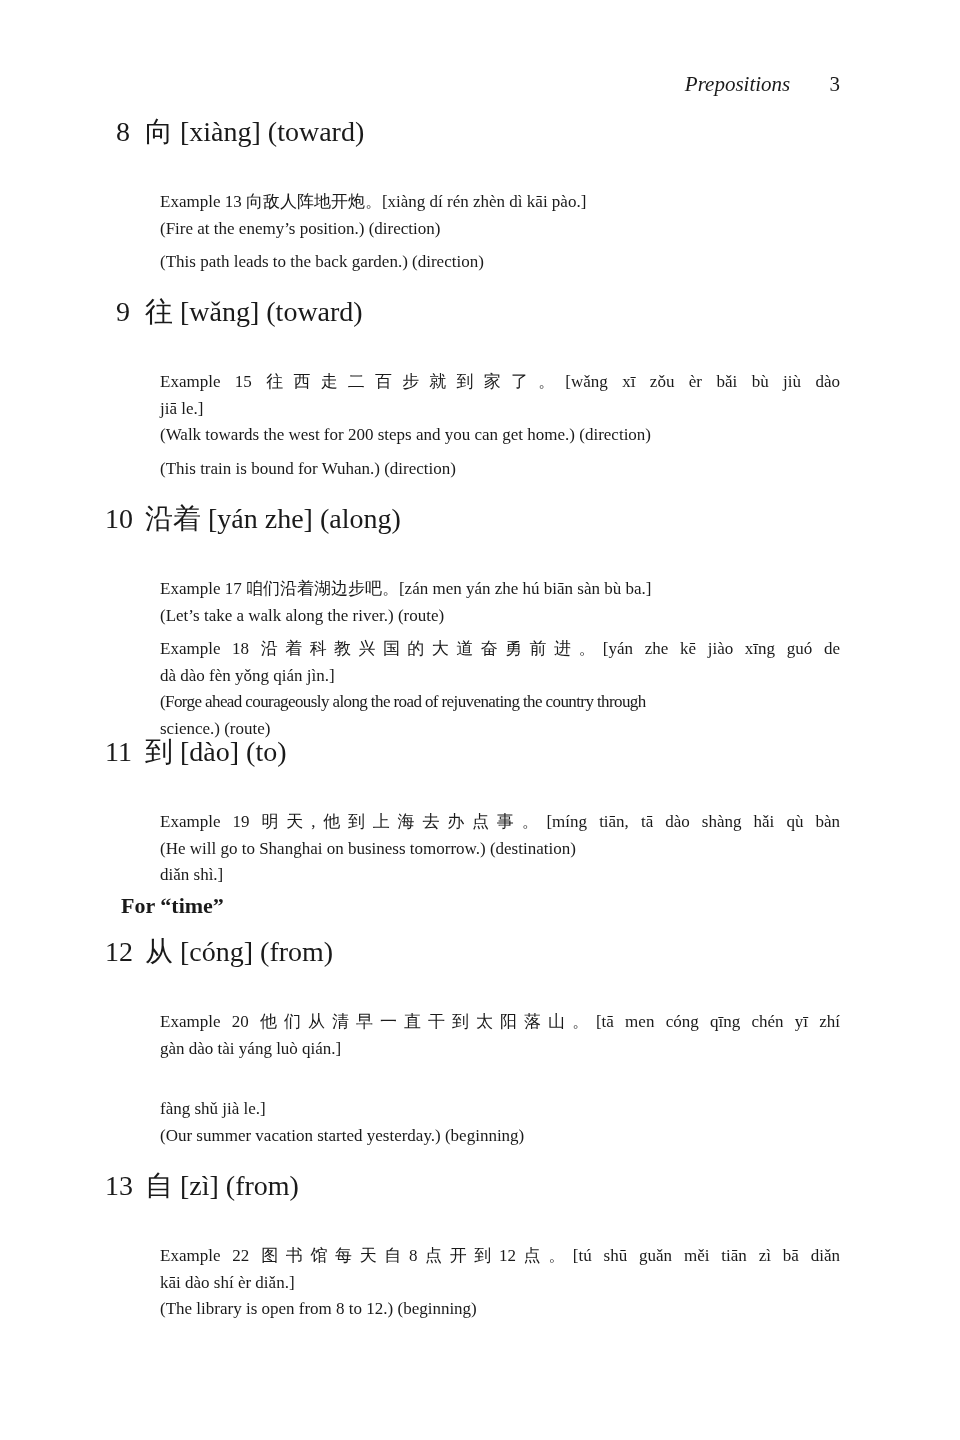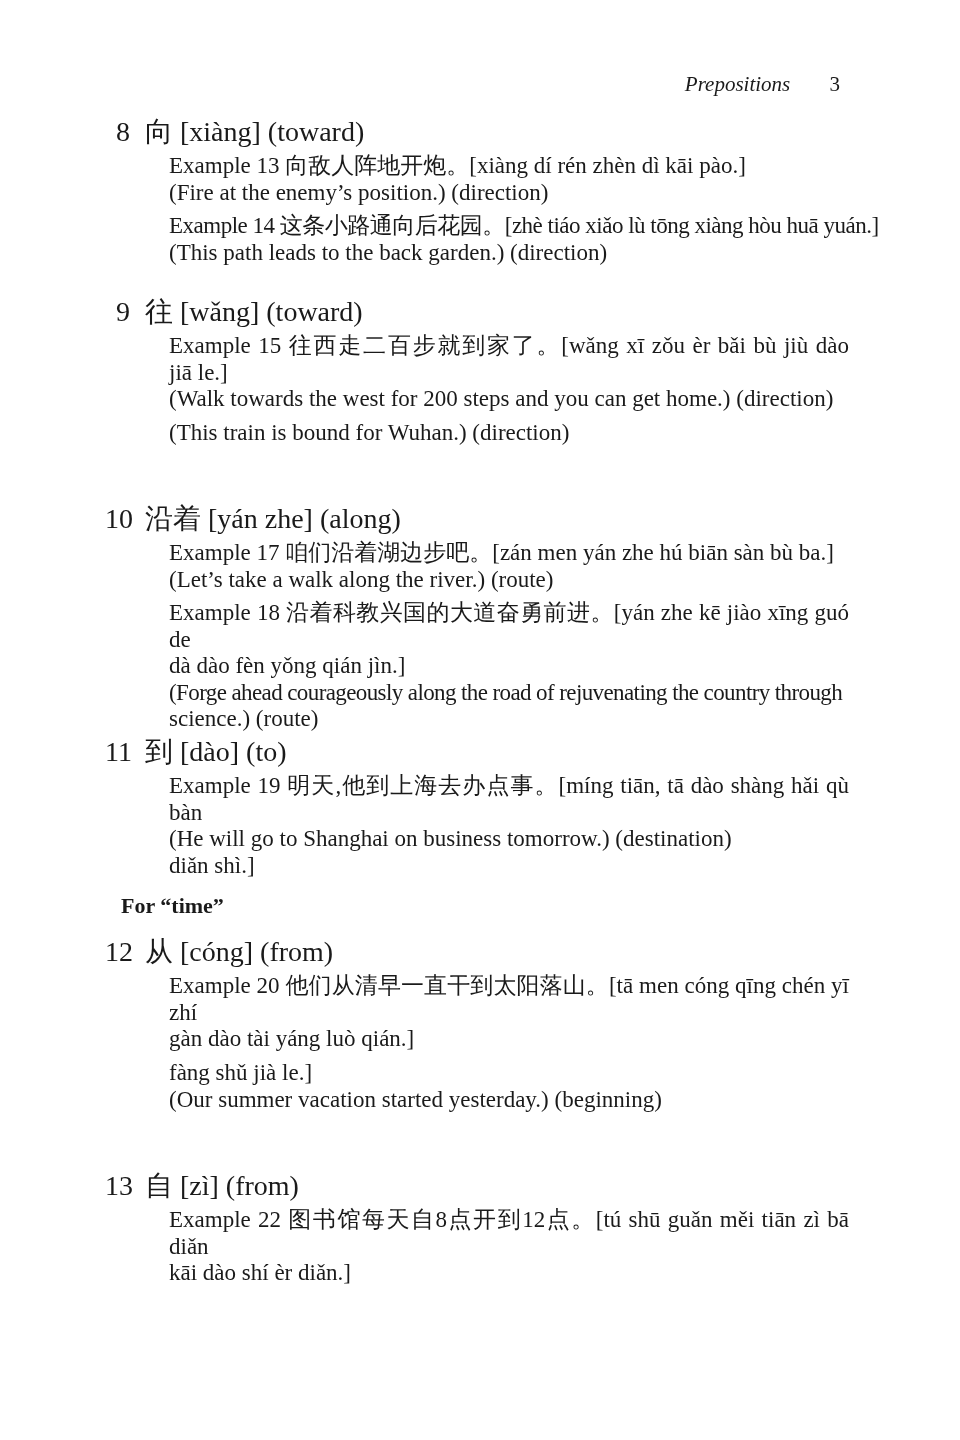--- a/index.html
+++ b/index.html
@@ -3,42 +3,41 @@
 <meta charset="utf-8">
 <style>
   html, body { margin: 0; padding: 0; background: #ffffff; }
   body { width: 960px; height: 1440px; position: relative; overflow: hidden;
          font-family: "Liberation Serif", "DejaVu Serif", serif; color: #1a1a1a; }
   .header { position: absolute; top: 72px; right: 120px; font-size: 21px; }
   .header .title { font-style: italic; margin-right: 34px; }
   .entry-head { position: absolute; left: 105px; font-size: 28px; white-space: nowrap; }
   .entry-head .num { display: inline-block; width: 40px; }
   .entry-head.single .num { padding-left: 11px; width: 29px; }
-  .ex { position: absolute; left: 169px; width: 680px; font-size: 23px; line-height: 26.5px; }
+  .ex { position: absolute; left: 160px; width: 680px; font-size: 17px; line-height: 26.5px; margin-top: 36px; }
   .ex .line { display: block; white-space: nowrap; }
   .ex .line.justify { text-align-last: justify; text-align: justify; white-space: normal; }
   .section { position: absolute; left: 121px; font-size: 22px; font-weight: bold; }
 </style>
 </head>
 <body>
 
 <div class="header">
   <span class="title">Prepositions</span>
   <span>3</span>
 </div>
 
 <div class="entry-head single" style="top:113px">
   <span class="num">8</span><span>向 [xiàng] (toward)</span>
 </div>
 <div class="ex" style="top:153px">
   <span class="line">Example 13 向敌人阵地开炮。[xiàng dí rén zhèn dì kāi pào.]</span>
   <span class="line">(Fire at the enemy’s position.) (direction)</span>
 </div>
 <div class="ex" style="top:213px">
-  <span class="line" style="letter-spacing:-0.5px">Example 14 这条小路通向后花园。[zhè tiáo xiǎo lù tōng xiàng hòu huā yuán.]</span>
   <span class="line">(This path leads to the back garden.) (direction)</span>
 </div>
 
 <div class="entry-head single" style="top:293px">
   <span class="num">9</span><span>往 [wǎng] (toward)</span>
 </div>
 <div class="ex" style="top:333px">
   <span class="line justify">Example 15 往西走二百步就到家了。[wǎng xī zǒu èr bǎi bù jiù dào</span>
   <span class="line">jiā le.]</span>
   <span class="line">(Walk towards the west for 200 steps and you can get home.) (direction)</span>
@@ -83,13 +82,14 @@
   <span class="line">fàng shǔ jià le.]</span>
   <span class="line">(Our summer vacation started yesterday.) (beginning)</span>
 </div>
 
 <div class="entry-head" style="top:1167px">
   <span class="num">13</span><span>自 [zì] (from)</span>
 </div>
 <div class="ex" style="top:1207px">
   <span class="line justify">Example 22 图书馆每天自8点开到12点。[tú shū guǎn měi tiān zì bā diǎn</span>
   <span class="line">kāi dào shí èr diǎn.]</span>
+  <span class="line">(The library is open from 8 to 12.) (beginning)</span>
 </div>
 
 </body></html>

